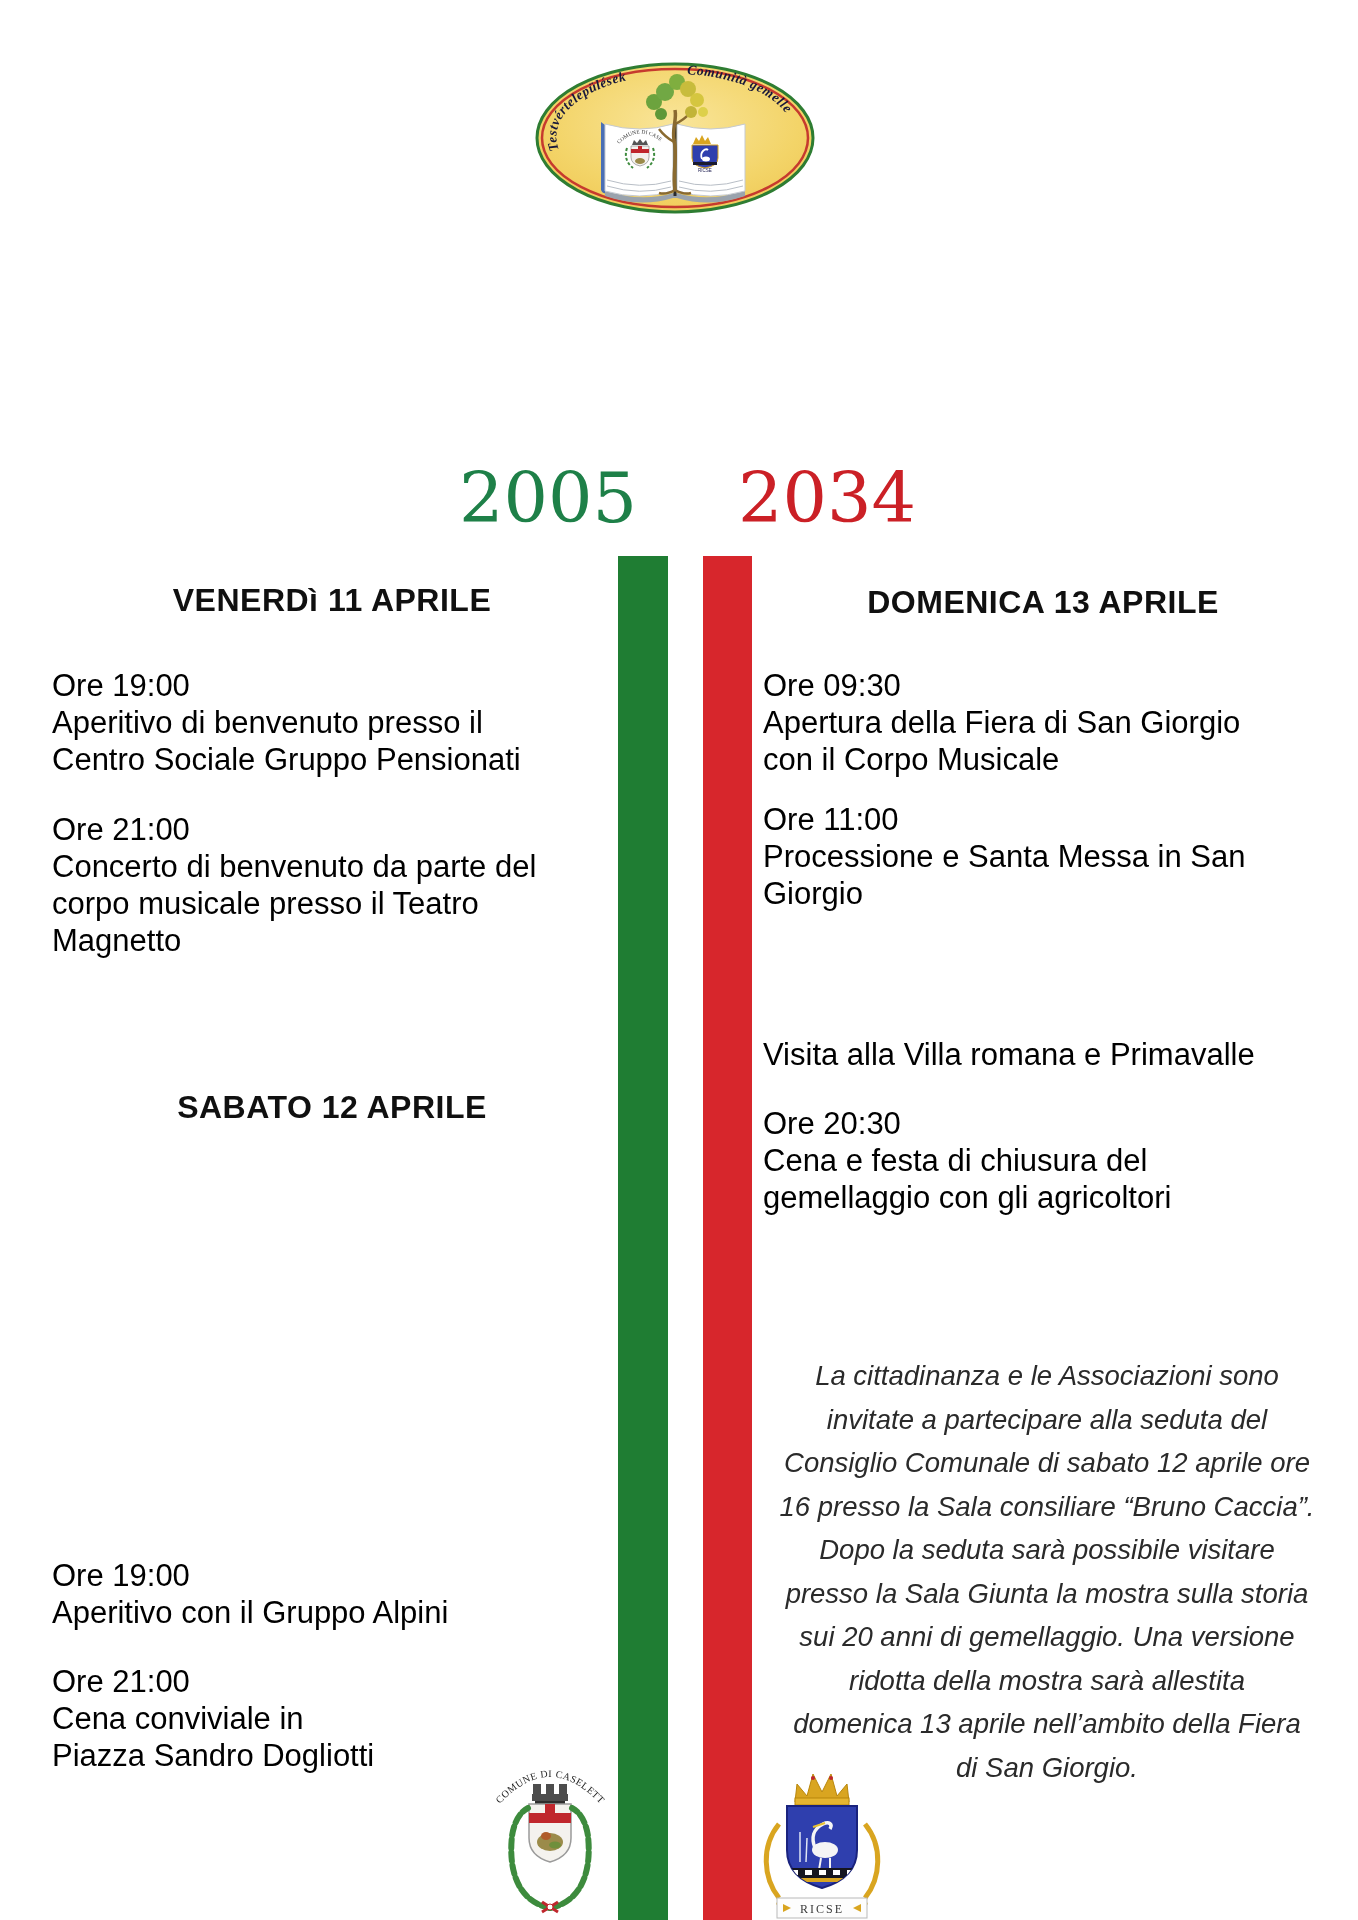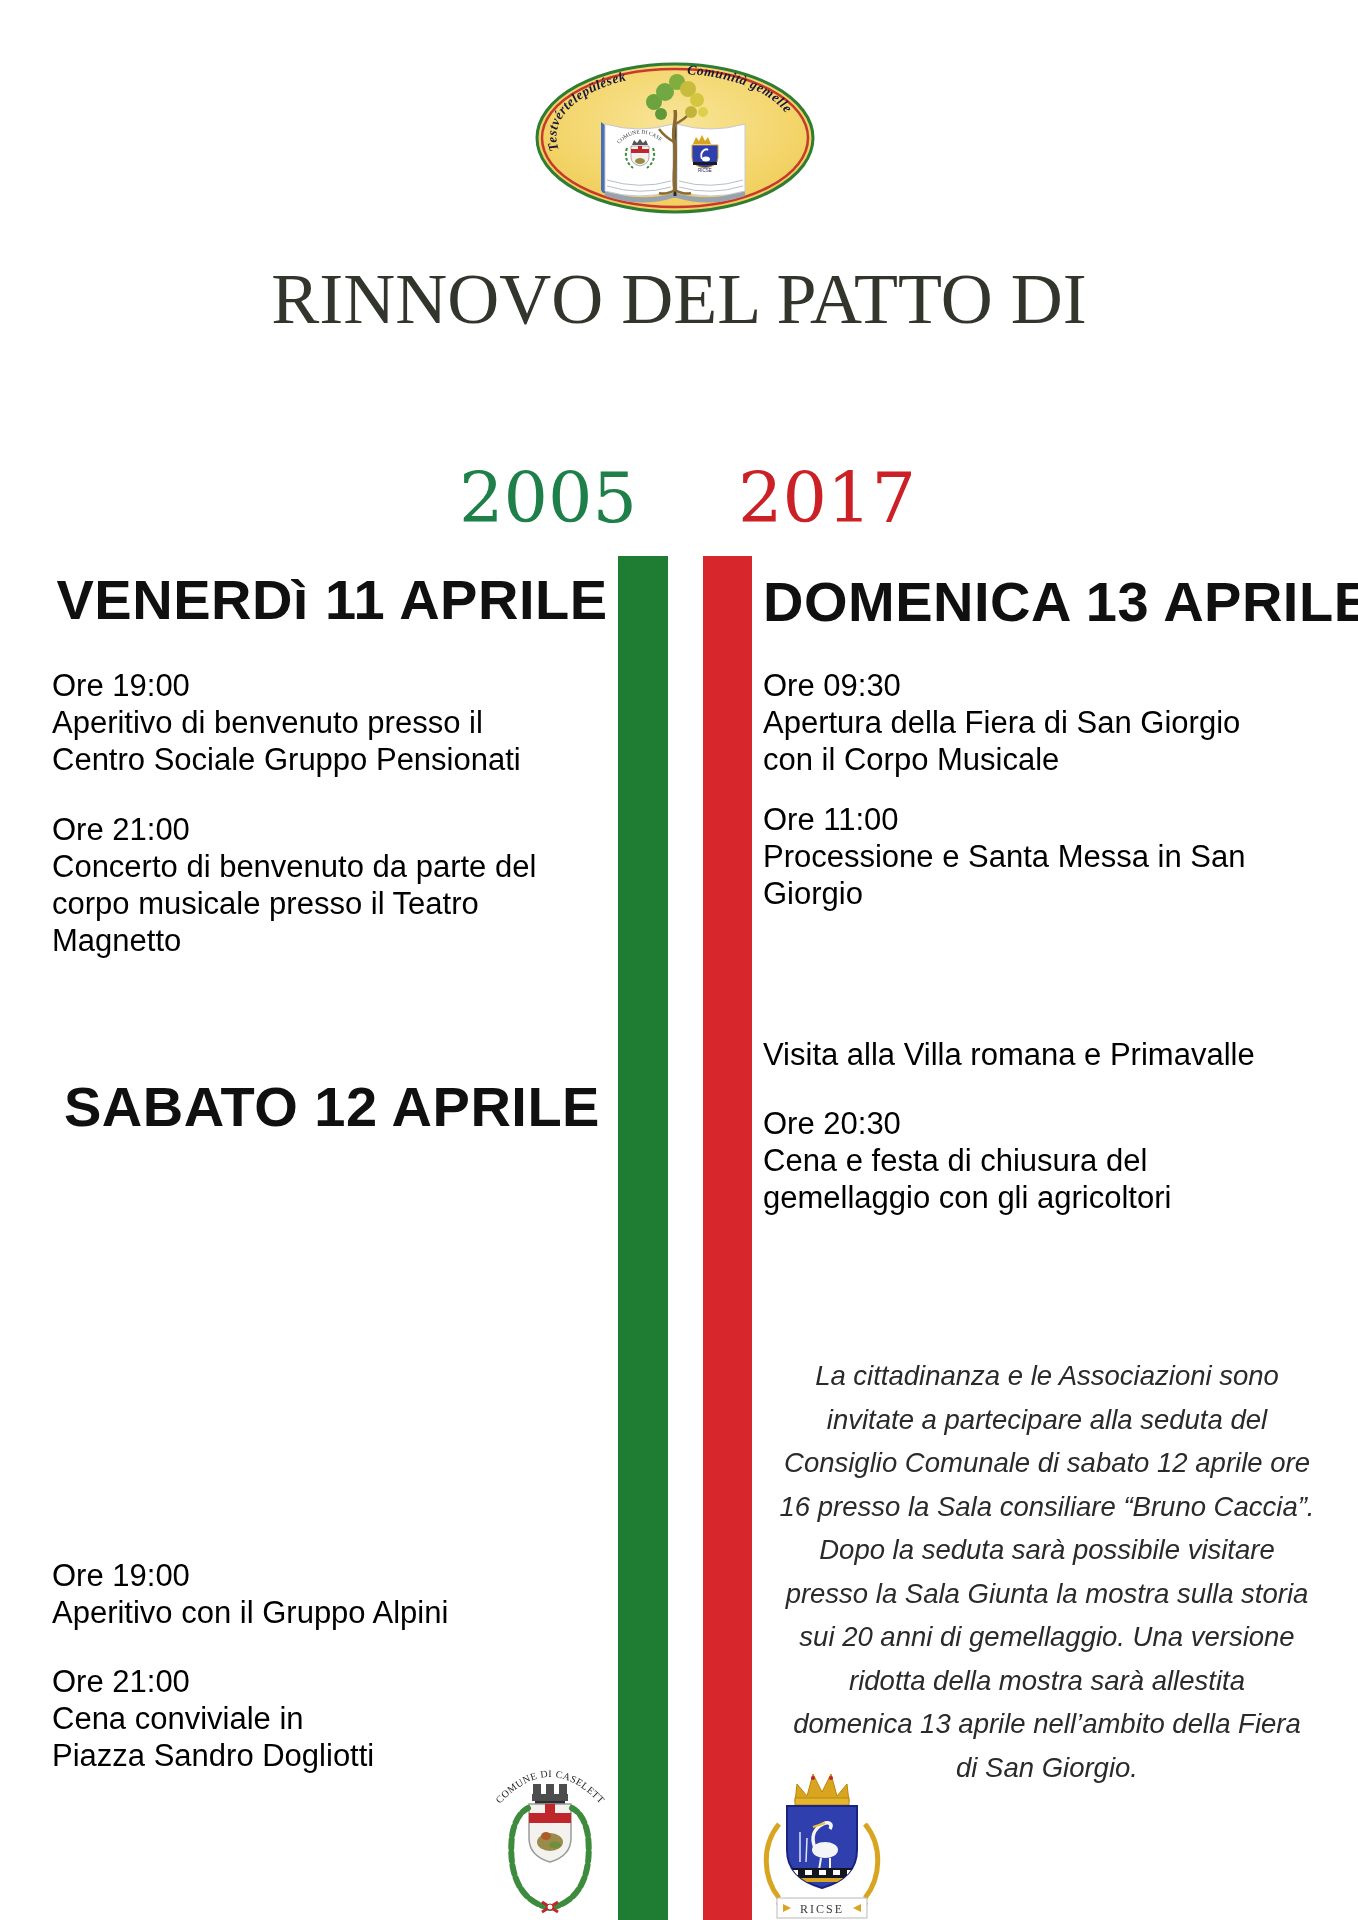--- a/index.html
+++ b/index.html
@@ -23,21 +23,21 @@
   .year-green { left:438px; color:var(--year-green,#1e8048); }
   .year-red  { left:717px; color:var(--year-red,#cb2026); }
   
   .stripe { top:556px; bottom:0; }
   .stripe-green { left:618px; width:50px; background:var(--stripe-green,#1f7d33); }
   .stripe-red   { left:703px; width:49px; background:var(--stripe-red,#d7262c); }
   
   .col-left  { left:52px;  width:560px; }
   .col-right { left:763px; width:560px; }
   .day-heading {
-    text-align:center; font-weight:bold; font-size:56px; line-height:48px;
+    text-align:center; font-weight:bold; font-size:32px; line-height:48px;
     color:#101010; letter-spacing:0.5px; white-space:nowrap;
   }
   .event {
     text-align:left; font-size:31px; line-height:37px; color:#000000;
     white-space:pre-line;
   }
   
   .note {
     left:741px; width:612px; top:1354px; text-align:center;
     font-style:italic; font-size:27.5px; line-height:43.5px; color:#2a2a2a;
@@ -107,25 +107,24 @@
       <circle cx="142" cy="20" r="8" fill="#7fae3f"></circle>
       <circle cx="126" cy="52" r="6" fill="#5f9838"></circle>
       <circle cx="153" cy="27" r="8" fill="#c8bc3c"></circle>
       <circle cx="162" cy="38" r="7" fill="#d5c63f"></circle>
       <circle cx="156" cy="50" r="6" fill="#c2b438"></circle>
       <circle cx="168" cy="50" r="5" fill="#ddd04a"></circle>
     </g>
   </svg>
 
   <div class="abs title">
-    <div>RINNOVO DEL PATTO DI</div>
   </div>
 
   <div class="abs year year-green">2005</div>
-  <div class="abs year year-red">2017</div>
+  <div class="abs year year-red">2034</div>
 
   <div class="abs stripe stripe-green"></div>
   <div class="abs stripe stripe-red"></div>
 
   <div class="abs col-left day-heading" style="top:576px;">VENERDì 11 APRILE</div>
   <div class="abs col-left event" style="top:667px;">Ore 19:00
 Aperitivo di benvenuto presso il
 Centro Sociale Gruppo Pensionati</div>
   <div class="abs col-left event" style="top:811px;">Ore 21:00
 Concerto di benvenuto da parte del

